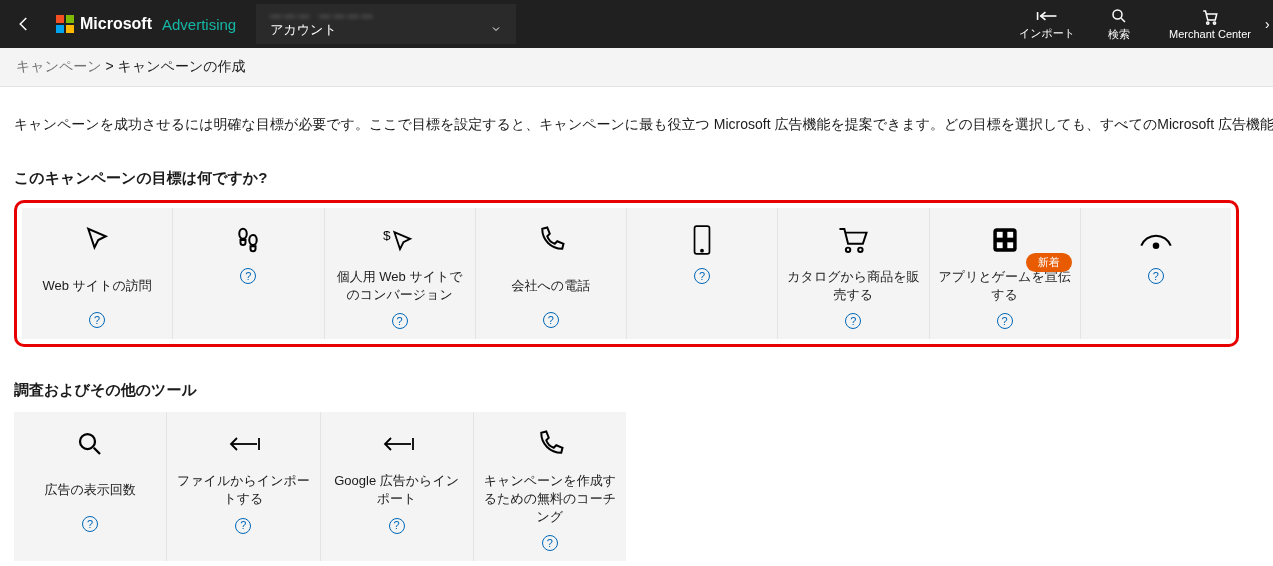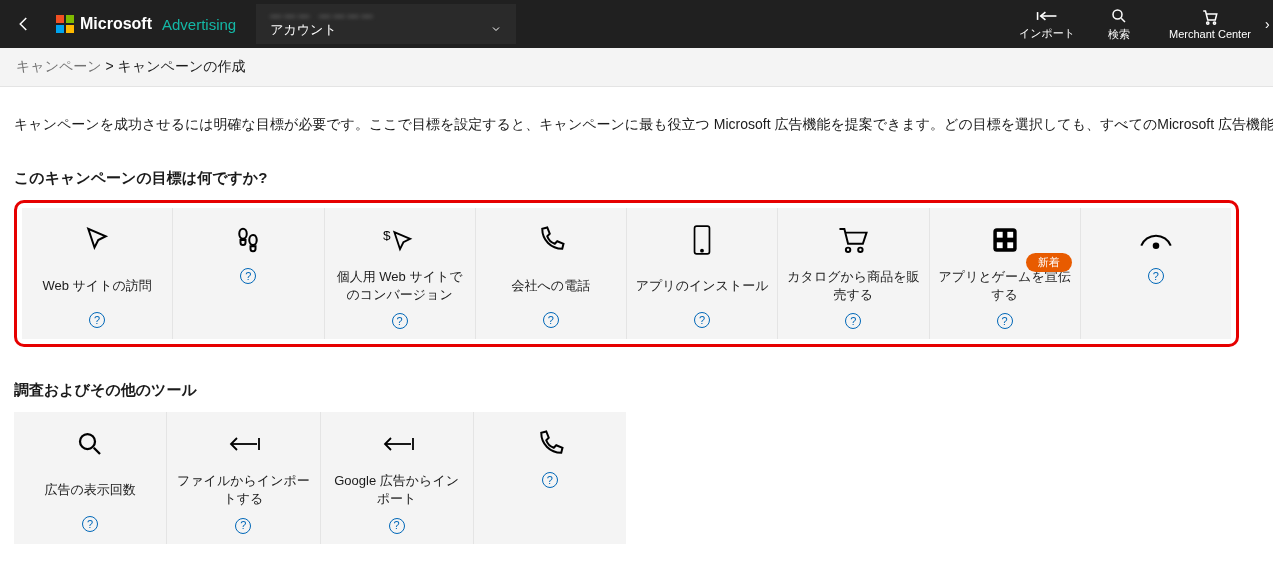--- a/index.html
+++ b/index.html
@@ -205,21 +205,20 @@
         <span class="qmark">?</span>
       </div>
 
       <div class="goal">
         <div class="icon">
           <svg width="24" height="32" viewBox="0 0 20 30" fill="none" stroke="#000" stroke-width="1.6">
               <rect x="3" y="2" width="14" height="26" rx="2"></rect>
               <circle cx="10" cy="25" r="1" fill="#000"></circle>
             </svg>
         </div>
-        <div class="label">アプリのインストール</div>
         <span class="qmark">?</span>
       </div>
 
       <div class="goal">
         <div class="icon">
           <svg width="32" height="30" viewBox="0 0 26 24" fill="none" stroke="#000" stroke-width="1.6">
               <circle cx="9" cy="20" r="1.8"></circle>
               <circle cx="19" cy="20" r="1.8"></circle>
               <path d="M2 3h4l3 12h12l3-9H7"></path>
             </svg>
@@ -294,17 +293,18 @@
       <div class="label">Google 広告からインポート</div>
       <span class="qmark">?</span>
     </div>
 
     <div class="tool">
       <div class="icon">
         <svg width="30" height="30" viewBox="0 0 24 24" fill="none" stroke="#000" stroke-width="1.6">
             <path d="M5 3c0 9 7 16 16 16l1-4-5-2-2 2c-3-1-5-3-6-6l2-2-2-5z"></path>
           </svg>
       </div>
+      <div class="label">キャンペーンを作成するための無料のコーチング</div>
       <span class="qmark">?</span>
     </div>
 
   </div>
 </div>
 
 </body></html>

